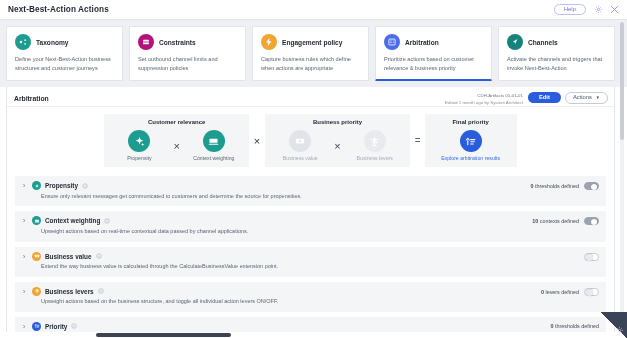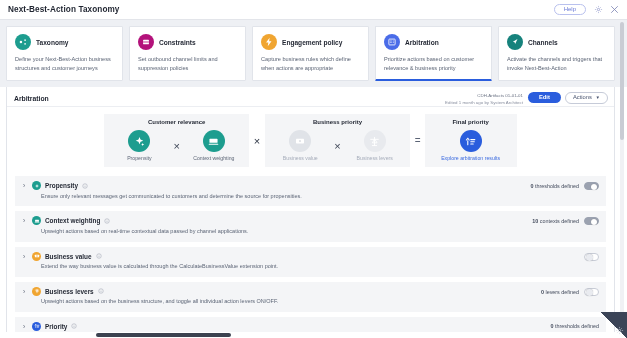--- a/index.html
+++ b/index.html
@@ -177,21 +177,21 @@
     display: flex; align-items: flex-end; justify-content: flex-end;
   }
   .corner-gear svg { margin: 0 3px 3px 0; }
 </style>
 </head>
 <body>
 
 <div class="app">
 
   <div class="hdr">
-    <div class="hdr-title">Next-Best-Action Taxonomy</div>
+    <div class="hdr-title">Next-Best-Action Actions</div>
     <button class="help-btn">Help</button>
     <span class="gear-ic">
       <svg width="9" height="9" viewBox="0 0 24 24" fill="none" stroke="#8f96c9" stroke-width="2">
         <circle cx="12" cy="12" r="3.2"></circle>
         <path d="M12 2.5v2.2M12 19.3v2.2M21.5 12h-2.2M4.7 12H2.5M18.7 5.3l-1.6 1.6M6.9 17.1l-1.6 1.6M18.7 18.7l-1.6-1.6M6.9 6.9L5.3 5.3"></path>
       </svg>
     </span>
     <span class="close-ic">
       <svg width="9" height="9" viewBox="0 0 24 24" stroke="#7e86b5" stroke-width="2.2" fill="none" stroke-linecap="round">
         <path d="M4 4l16 16M20 4L4 20"></path>

